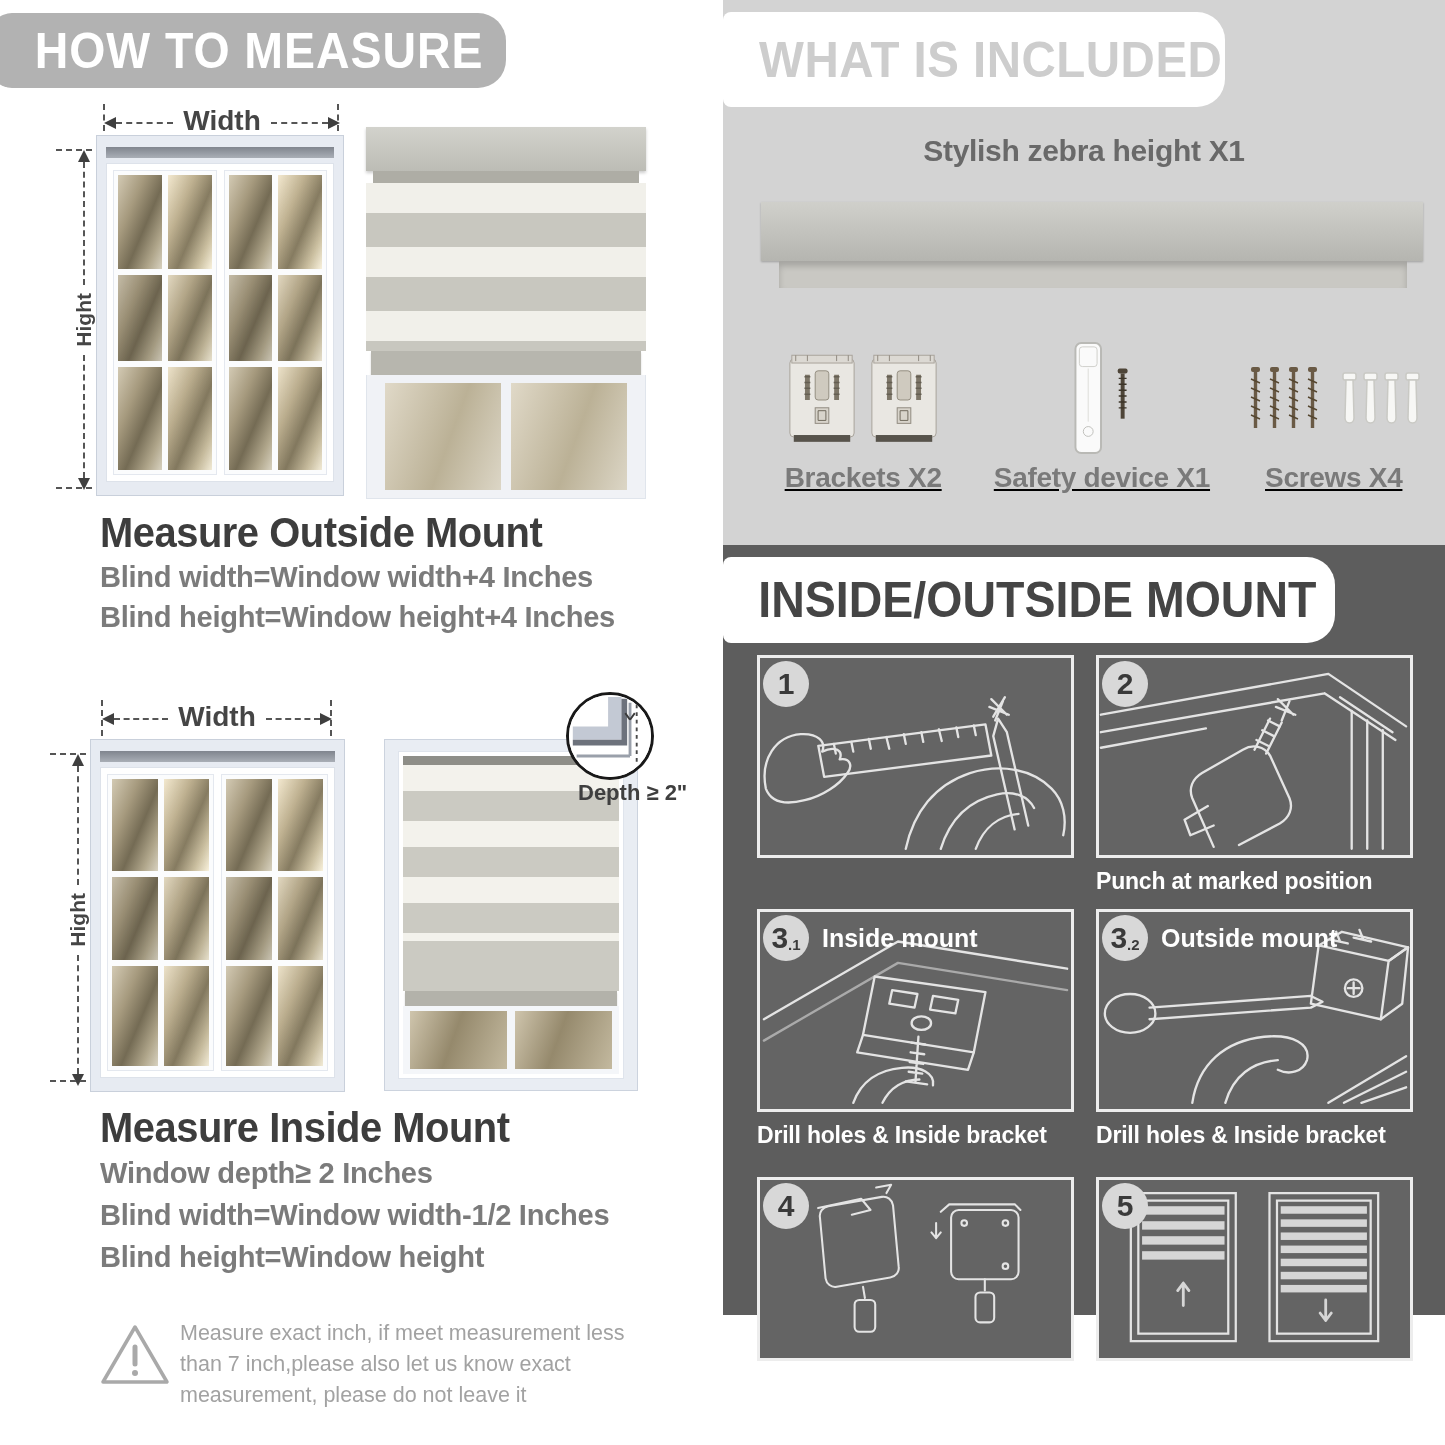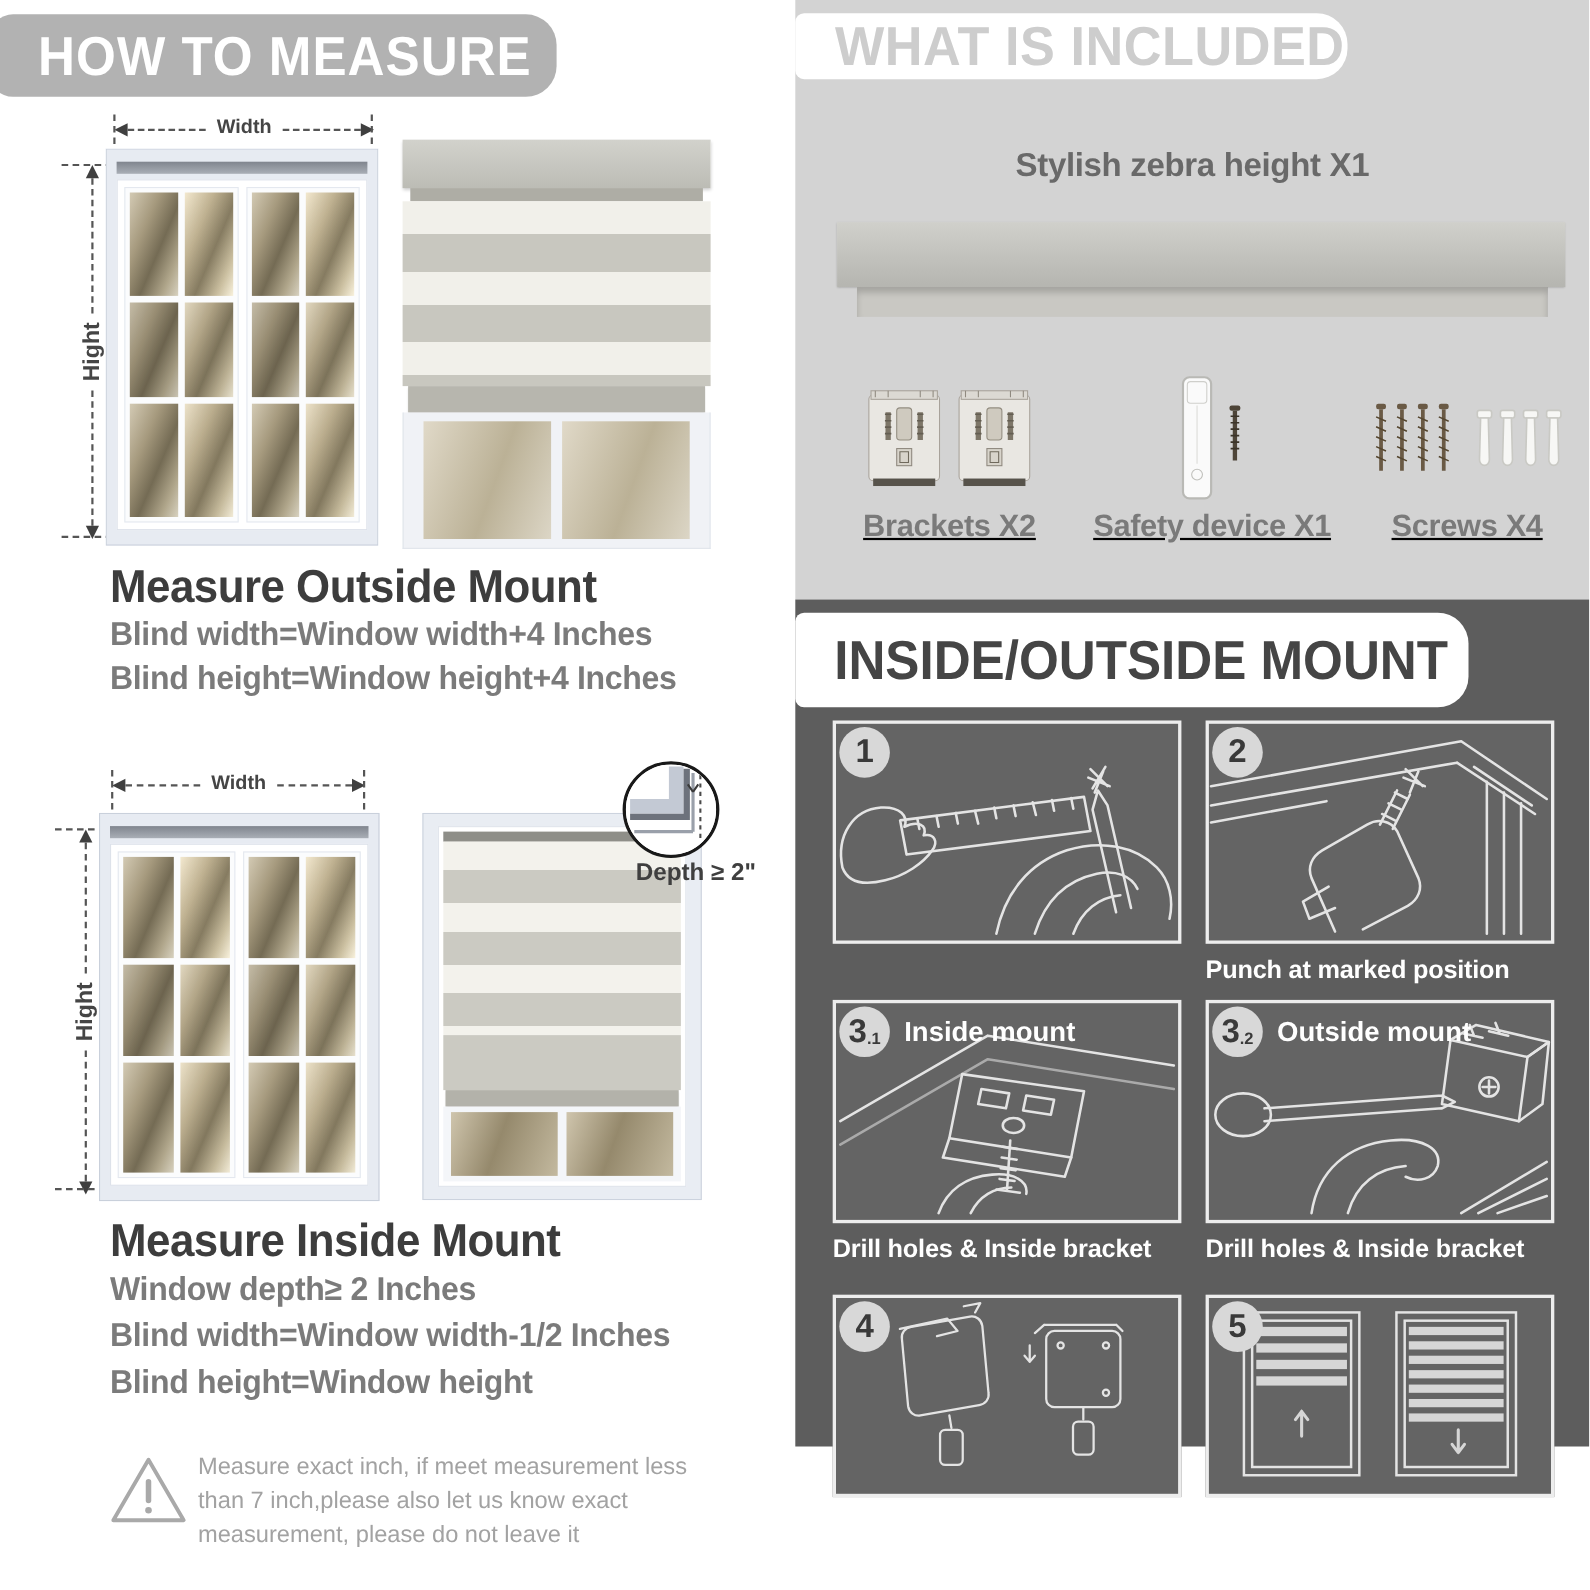--- a/index.html
+++ b/index.html
@@ -7,31 +7,31 @@
           font-family:"Liberation Sans",sans-serif;}
   .col-left{position:absolute;left:0;top:0;width:723px;height:1445px;background:#fff;}
   .col-right{position:absolute;left:723px;top:0;width:722px;height:1445px;}
 
   
   .gray-box{position:absolute;left:-10px;top:13px;width:516px;height:75px;background:#b2b2b2;
             border-radius:22px 28px 28px 22px;display:flex;align-items:center;}
   .gray-box span{font-size:50px;font-weight:700;color:#fff;padding-left:48px;letter-spacing:1px;
                  transform:scaleX(.93);transform-origin:left;white-space:nowrap;}
   .wbox{position:absolute;left:0;background:#fff;display:flex;align-items:center;}
-  .wbox1{top:12px;width:502px;height:60px;border-radius:8px 28px 28px 8px;}
+  .wbox1{top:12px;width:502px;height:95px;border-radius:8px 28px 28px 8px;}
   .wbox1 span{font-size:50px;font-weight:700;color:#cdcdcd;padding-left:38px;letter-spacing:.5px;
               transform:scaleX(.95);transform-origin:left;white-space:nowrap;}
   .wbox2{top:12px;width:612px;height:86px;border-radius:8px 28px 28px 8px;}
   .wbox2 span{font-size:50px;font-weight:700;color:#454545;padding-left:38px;
               transform:scaleX(.93);transform-origin:left;white-space:nowrap;}
 
   
   .h-arrow{position:absolute;display:flex;align-items:center;color:#454545;}
   .h-arrow .dash{flex:1;border-top:2px dashed #555;height:0;}
-  .h-arrow .alabel{font-weight:700;font-size:18px;padding:0 10px;transform:translateY(-2px);}
+  .h-arrow .alabel{font-weight:700;font-size:28px;padding:0 10px;transform:translateY(-2px);}
   .tri{width:0;height:0;display:block;}
   .tri-l{border-top:6px solid transparent;border-bottom:6px solid transparent;border-right:12px solid #3f3f3f;}
   .tri-r{border-top:6px solid transparent;border-bottom:6px solid transparent;border-left:12px solid #3f3f3f;}
   .tri-u{border-left:6px solid transparent;border-right:6px solid transparent;border-bottom:12px solid #3f3f3f;}
   .tri-d{border-left:6px solid transparent;border-right:6px solid transparent;border-top:12px solid #3f3f3f;}
   .vtick{position:absolute;border-left:2px dashed #555;width:0;}
   .htick{position:absolute;border-top:2px dashed #555;height:0;}
   .v-arrow{position:absolute;display:flex;flex-direction:column;align-items:center;width:24px;}
   .v-arrow .dashv{flex:1;border-left:2px dashed #555;width:0;}
   .alabelv{font-weight:700;font-size:21px;color:#454545;writing-mode:vertical-rl;

